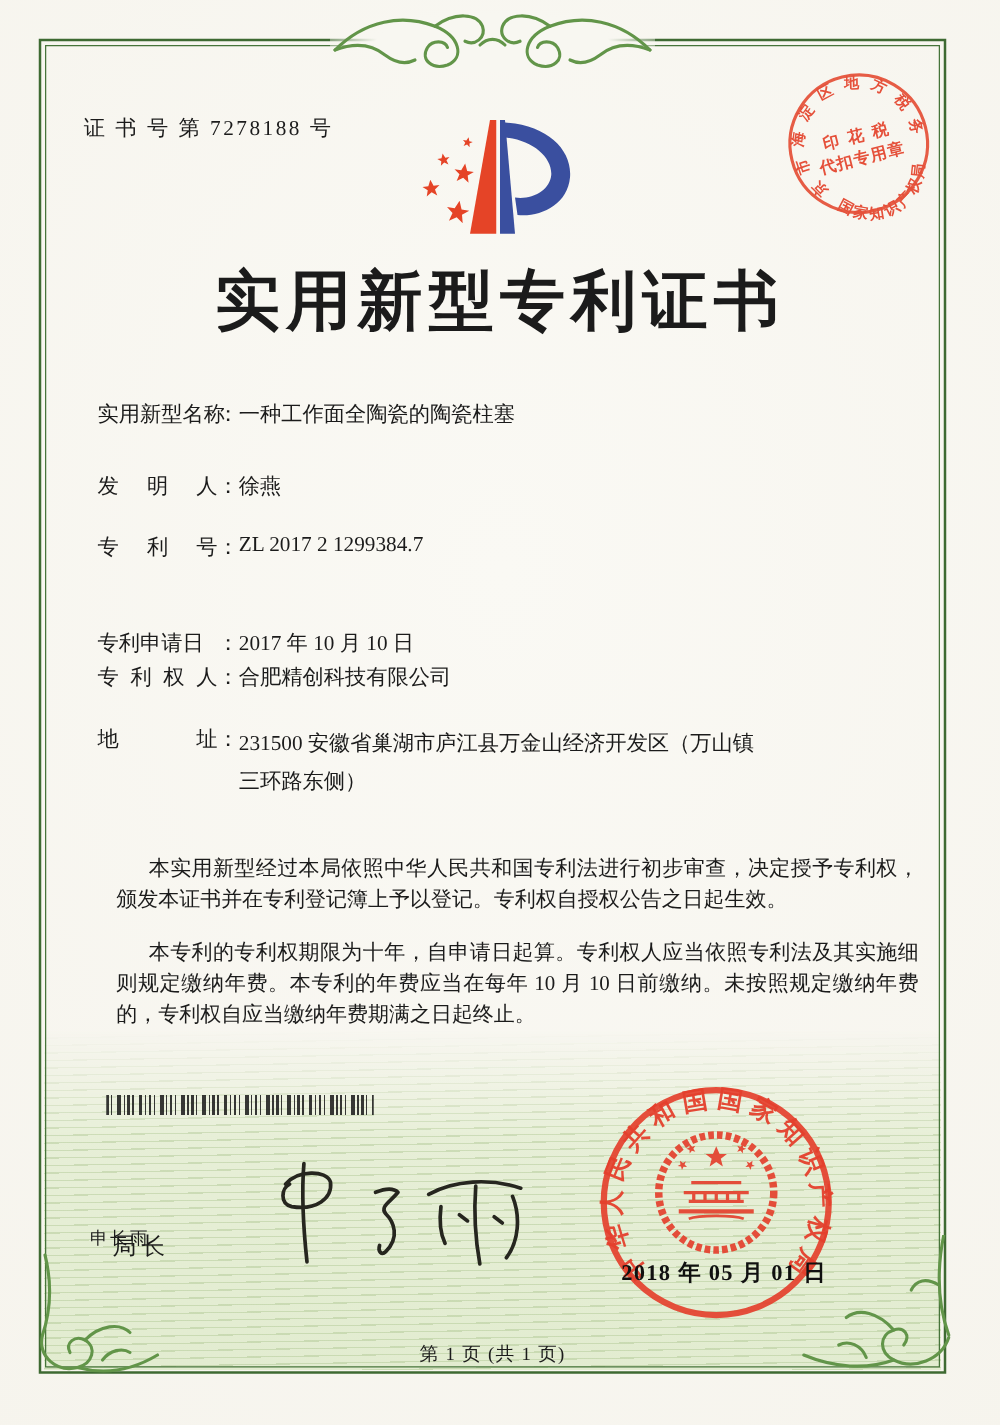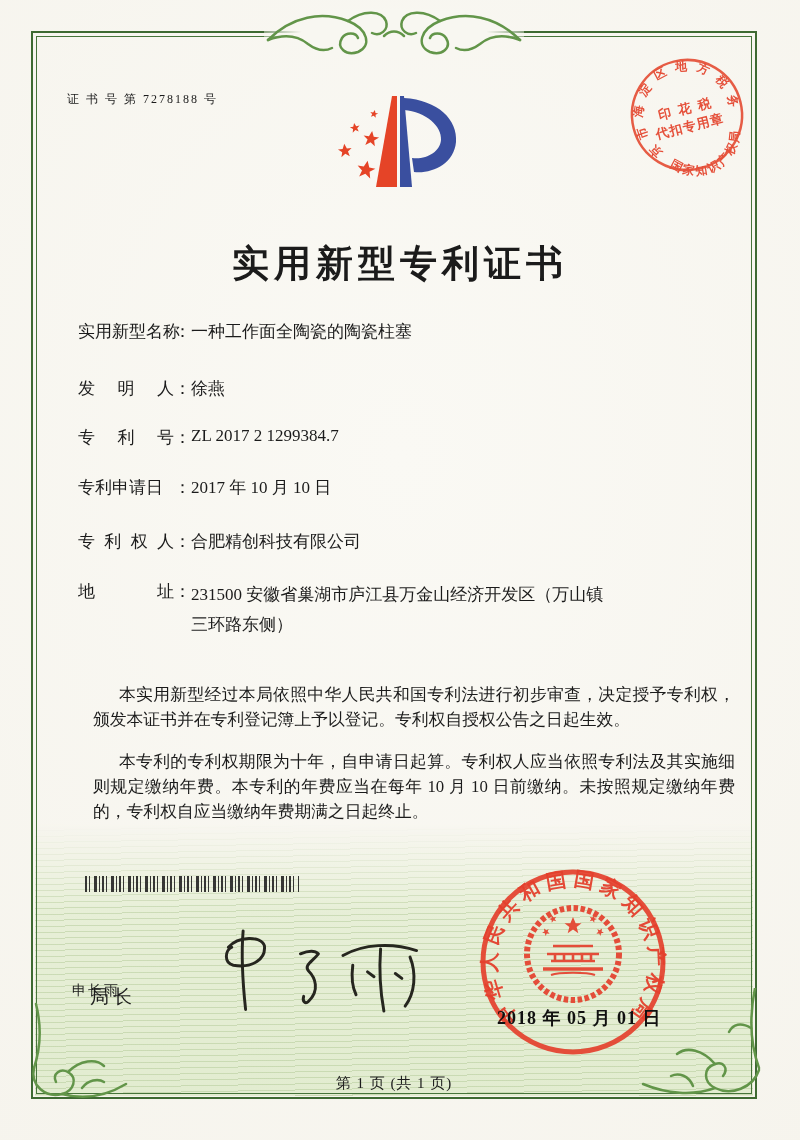--- a/index.html
+++ b/index.html
@@ -22,23 +22,23 @@
   
   .green-zone{
     position:absolute;left:35px;top:824px;width:718px;height:272px;
     background:
       repeating-linear-gradient(179deg, rgba(154,184,122,.35) 0 1px, rgba(255,255,255,0) 1px 6px),
       linear-gradient(#e9f0da,#e2ecd0);
     -webkit-mask-image:linear-gradient(180deg, transparent 0, #000 85px);
     mask-image:linear-gradient(180deg, transparent 0, #000 85px);
   }
   
-  .cert-no{position:absolute;left:67px;top:91px;font-size:12px;letter-spacing:2px;text-align:center;}
+  .cert-no{position:absolute;left:67px;top:91px;font-size:17px;letter-spacing:2px;text-align:center;}
   .title{position:absolute;left:0;top:206px;width:800px;text-align:center;
-         font-size:37px;font-weight:700;letter-spacing:5px;margin-top:33px;}
+         font-size:52px;font-weight:700;letter-spacing:5px;}
   .row{position:absolute;left:78px;font-size:17px;white-space:nowrap;}
   .lbl{display:inline-block;width:96px;vertical-align:top;}
   .lbl.j{text-align:justify;text-align-last:justify;}
   .colon{display:inline-block;vertical-align:top;}
   .val{display:inline-block;vertical-align:top;}
   .addr{white-space:normal;width:460px;line-height:30px;}
   .grant-no{position:absolute;left:455px;top:0;}
   .paras{position:absolute;left:77px;top:666px;width:674px;font-size:16.8px;
          line-height:25.3px;text-align:justify;}
   .paras p{margin:16px;text-indent:26px;}
@@ -153,21 +153,21 @@
 
   <div class="row" style="top:320px">
     <span class="lbl">实用新型名称</span><span class="colon">：</span><span class="val">一种工作面全陶瓷的陶瓷柱塞</span>
   </div>
   <div class="row" style="top:377px">
     <span class="lbl j">发明人</span><span class="colon">：</span><span class="val">徐燕</span>
   </div>
   <div class="row" style="top:426px">
     <span class="lbl j">专利号</span><span class="colon">：</span><span class="val">ZL 2017 2 1299384.7</span>
   </div>
-  <div class="row" style="top:476px">
+  <div class="row" style="top:503px">
     <span class="lbl">专利申请日</span><span class="colon">：</span><span class="val">2017 年 10 月 10 日</span>
   </div>
   <div class="row" style="top:530px">
     <span class="lbl j">专利权人</span><span class="colon">：</span><span class="val">合肥精创科技有限公司</span>
   </div>
   <div class="row" style="top:580px">
     <span class="lbl j">地址</span><span class="colon">：</span><span class="val addr"><span>231500 安徽省巢湖市庐江县万金山经济开发区（万山镇</span><br><span>三环路东侧）</span></span>
   </div>
 
   <div class="paras">

